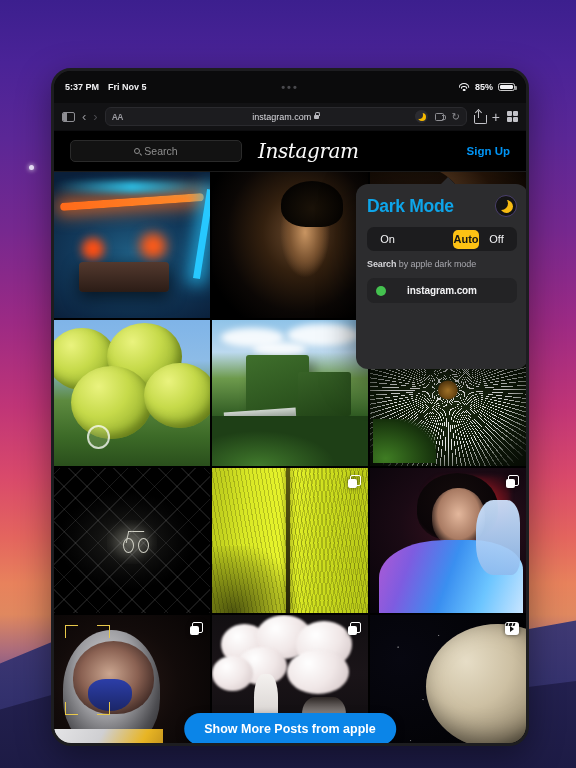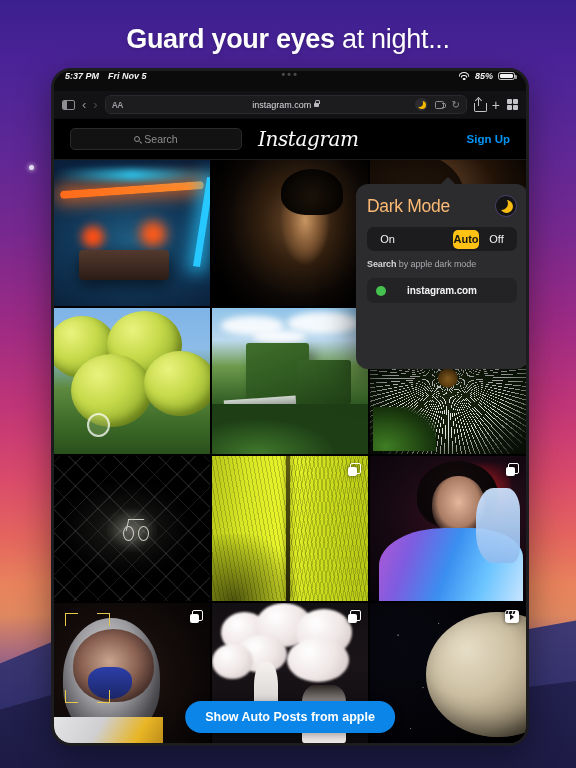--- a/index.html
+++ b/index.html
@@ -73,24 +73,24 @@
     border: 3px solid #1d1d20;
     box-shadow: 0 10px 34px rgba(0,0,0,.42);
     overflow: hidden;
   }
 
   
   #statusbar {
     position: relative;
     height: 20px; width: 100%;
     background: #0b0b0c;
-    display: flex; align-items: flex-start;
-    padding: 0 11px;
+    display: flex; align-items: center;
+    padding: 16px 11px;
     color: #f2f2f4;
-    font-size: 9px; font-weight: 600; font-style: italic;
+    font-size: 9px; font-weight: 600;
   }
   #sb-left { display: flex; gap: 9px; align-items: center; }
   #sb-center {
     position: absolute; left: 0; right: 0; text-align: center;
     font-size: 11px; letter-spacing: 2px; color: #4a4a4e; line-height: 6px;
   }
   #sb-right { margin-left: auto; display: flex; gap: 5px; align-items: center; z-index: 2; }
   .wifi-icon { display: inline-block; width: 11px; height: 9px; position: relative; }
   .wifi-icon i {
     position: absolute; left: 50%; transform: translateX(-50%);
@@ -536,21 +536,21 @@
     padding: 11px 11px 0 11px;
   }
   #pop-arrow {
     position: absolute; top: -7px; left: 84px;
     width: 0; height: 0;
     border-left: 8px solid transparent; border-right: 8px solid transparent;
     border-bottom: 8px solid #2c2c2e;
   }
   #pop-head { display: flex; align-items: center; justify-content: space-between; }
   #pop-title {
-    font-size: 17.5px; color: #fdba74; font-weight: 400; letter-spacing: -0.3px;
+    font-size: 17.5px; color: #0ea5e9; font-weight: 700; letter-spacing: -0.3px;
   }
   #pop-moon {
     width: 22px; height: 22px; border-radius: 50%;
     background: #141414;
     border: 1.2px solid #4a3f6e;
     position: relative; overflow: hidden;
     display:flex; align-items:center; justify-content:center;
   }
   #pop-moon .mg { position:relative; width:13px; height:13px; }
   #pop-moon .mg::before { content:''; position:absolute; inset:0; border-radius:50%; background:#f7bb12; }
@@ -604,23 +604,20 @@
 </style>
 </head>
 <body>
 
 <div id="stage">
 
   <div class="mtn" id="mtn-back"></div>
   <div class="mtn" id="mtn-front"></div>
   <div id="star"></div>
 
-  <div id="headline">
-    <span class="b">Guard your eyes</span><span class="n"> at night...</span>
-  </div>
 
   <div id="ipad">
 
     <div id="statusbar">
       <div id="sb-left">
         <span>5:37 PM</span>
         <span>Fri Nov 5</span>
       </div>
       <div id="sb-center">•••</div>
       <div id="sb-right">
@@ -806,21 +803,21 @@
               <span class="reel-bars">
                 <i></i>
                 <i></i>
                 <i></i>
               </span>
             </span>
         </div>
 
       </div>
 
-      <div id="show-more" style="background: rgb(11, 133, 232);">Show Auto Posts from apple</div>
+      <div id="show-more" style="background: rgb(11, 133, 232);">Show More Posts from apple</div>
     </div>
 
     <div id="popover">
       <div id="pop-arrow"></div>
 
       <div id="pop-head">
         <div id="pop-title">Dark Mode</div>
         <div id="pop-moon">
             <span class="mg"></span>
           </div>

